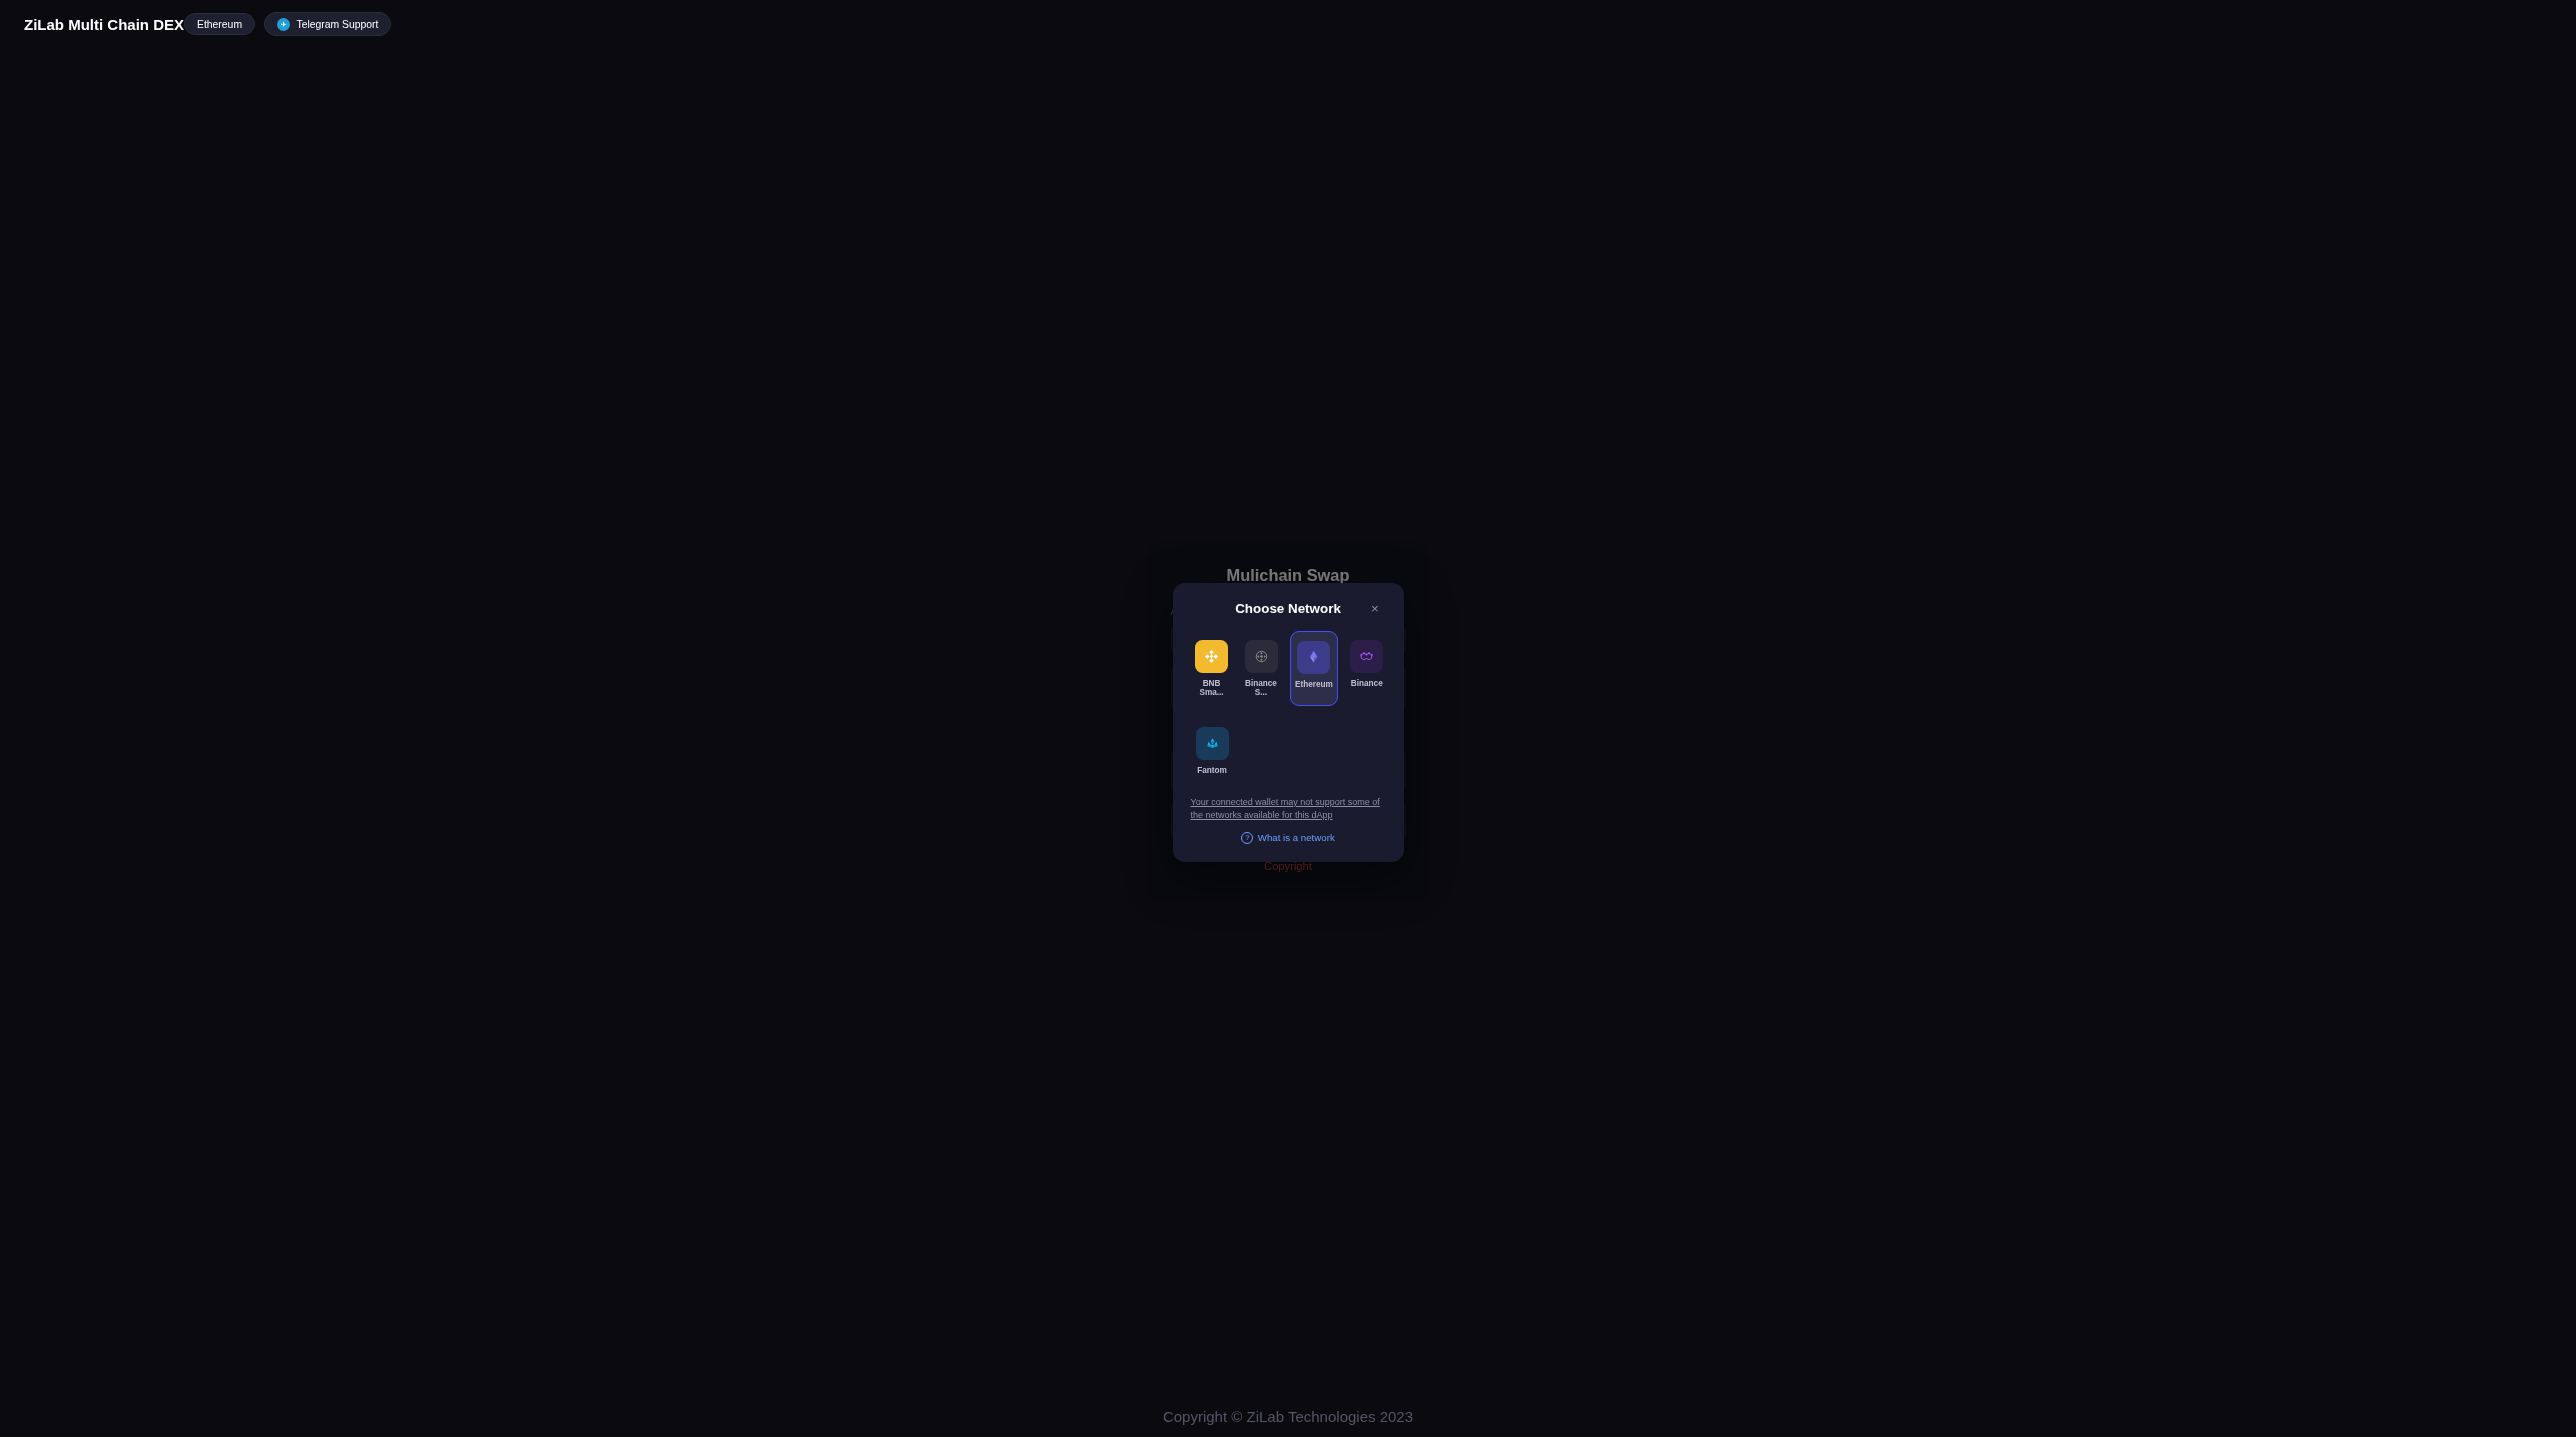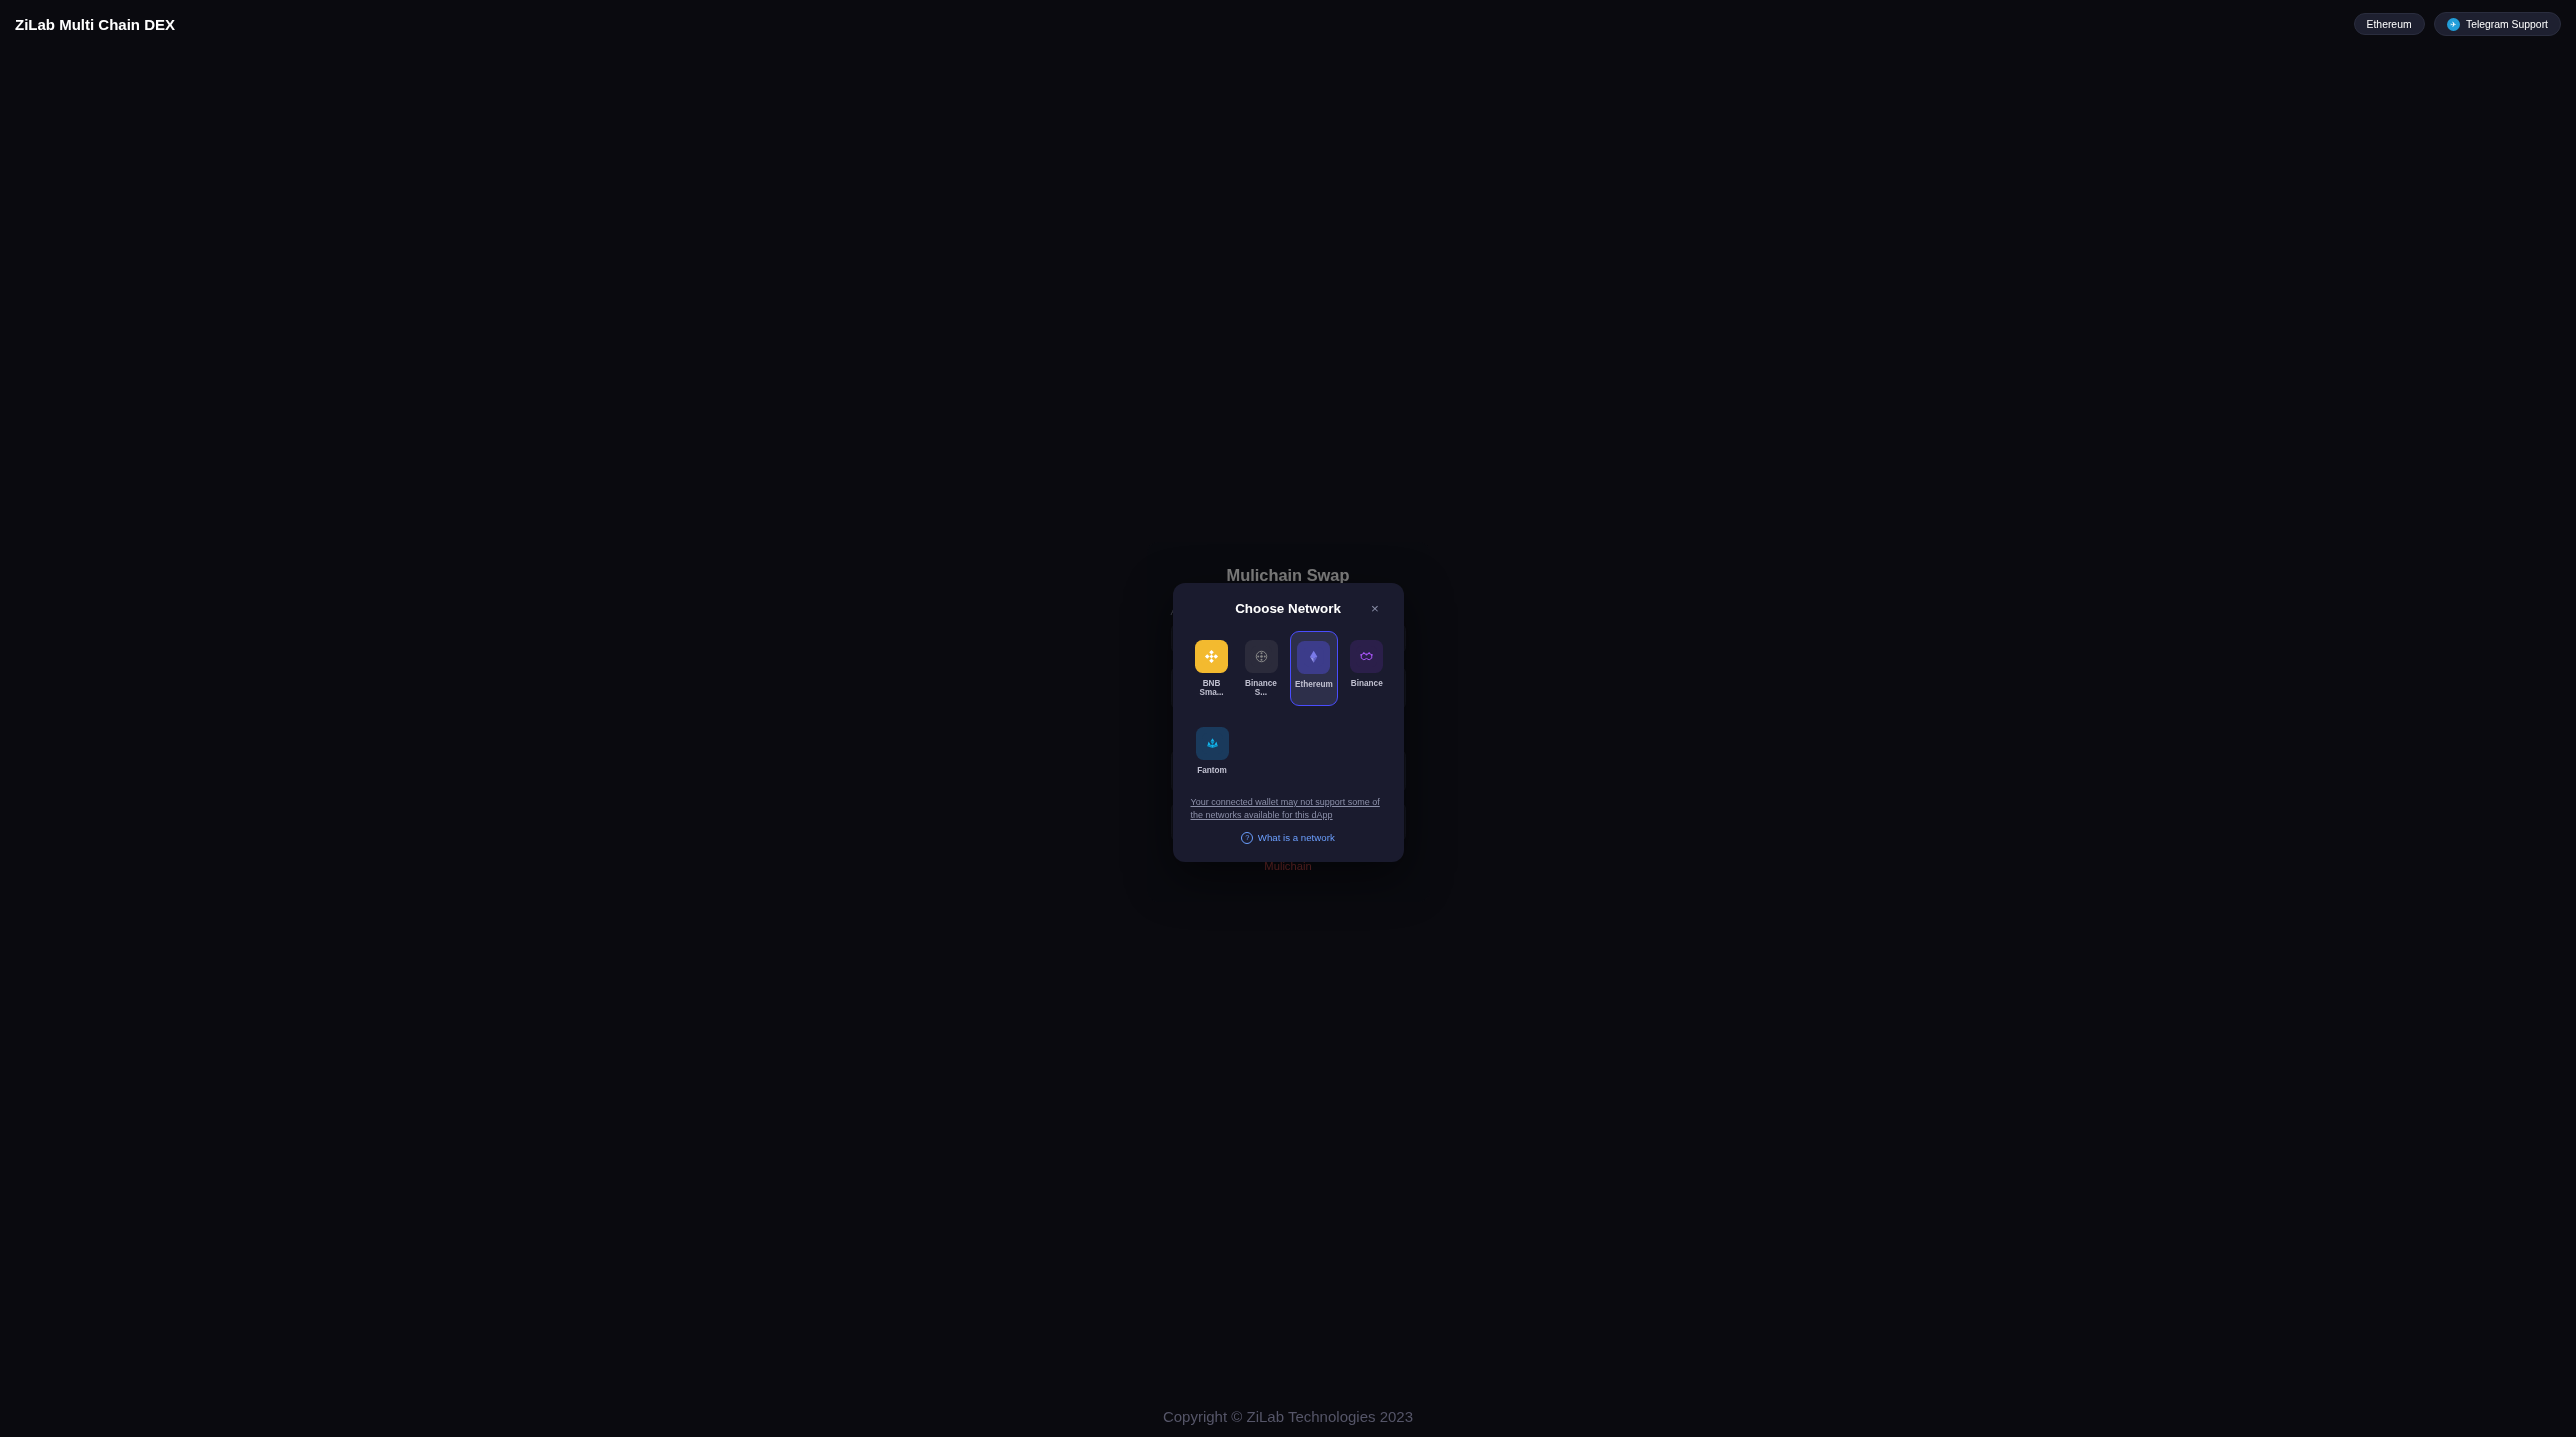--- a/index.html
+++ b/index.html
@@ -8,23 +8,22 @@
       color: #ffffff;
       font-family: -apple-system, BlinkMacSystemFont, 'Segoe UI', sans-serif;
       min-height: 100vh;
       display: flex;
       flex-direction: column;
     }
 
     
     .header {
       display: flex;
-      justify-content: space-between;
-      align-items: center;
-      padding: 12px 15px;
+      align-items: center;
+      padding: 12px 24px;
     }
     .header-logo {
       font-size: 15px;
       font-weight: 600;
       color: #ffffff;
     }
     .header-right {
       display: flex;
       align-items: center;
       gap: 9px;
@@ -400,21 +399,21 @@
         <div class="token-name">USDC</div>
         <div class="token-balance">Balance: 0</div>
       </div>
       <div class="token-amount">0</div>
     </div>
 
     
     <div class="enter-amount-btn">Enter an amount</div>
 
     
-    <button class="disconnect-btn">Mulichain</button>
+    <button class="disconnect-btn">Copyright</button>
 
     
     <div class="modal-overlay">
       <div class="modal">
         <div class="modal-header">
           <div class="modal-title">Choose Network</div>
           <button class="modal-close">×</button>
         </div>
 
         <div class="network-grid">

